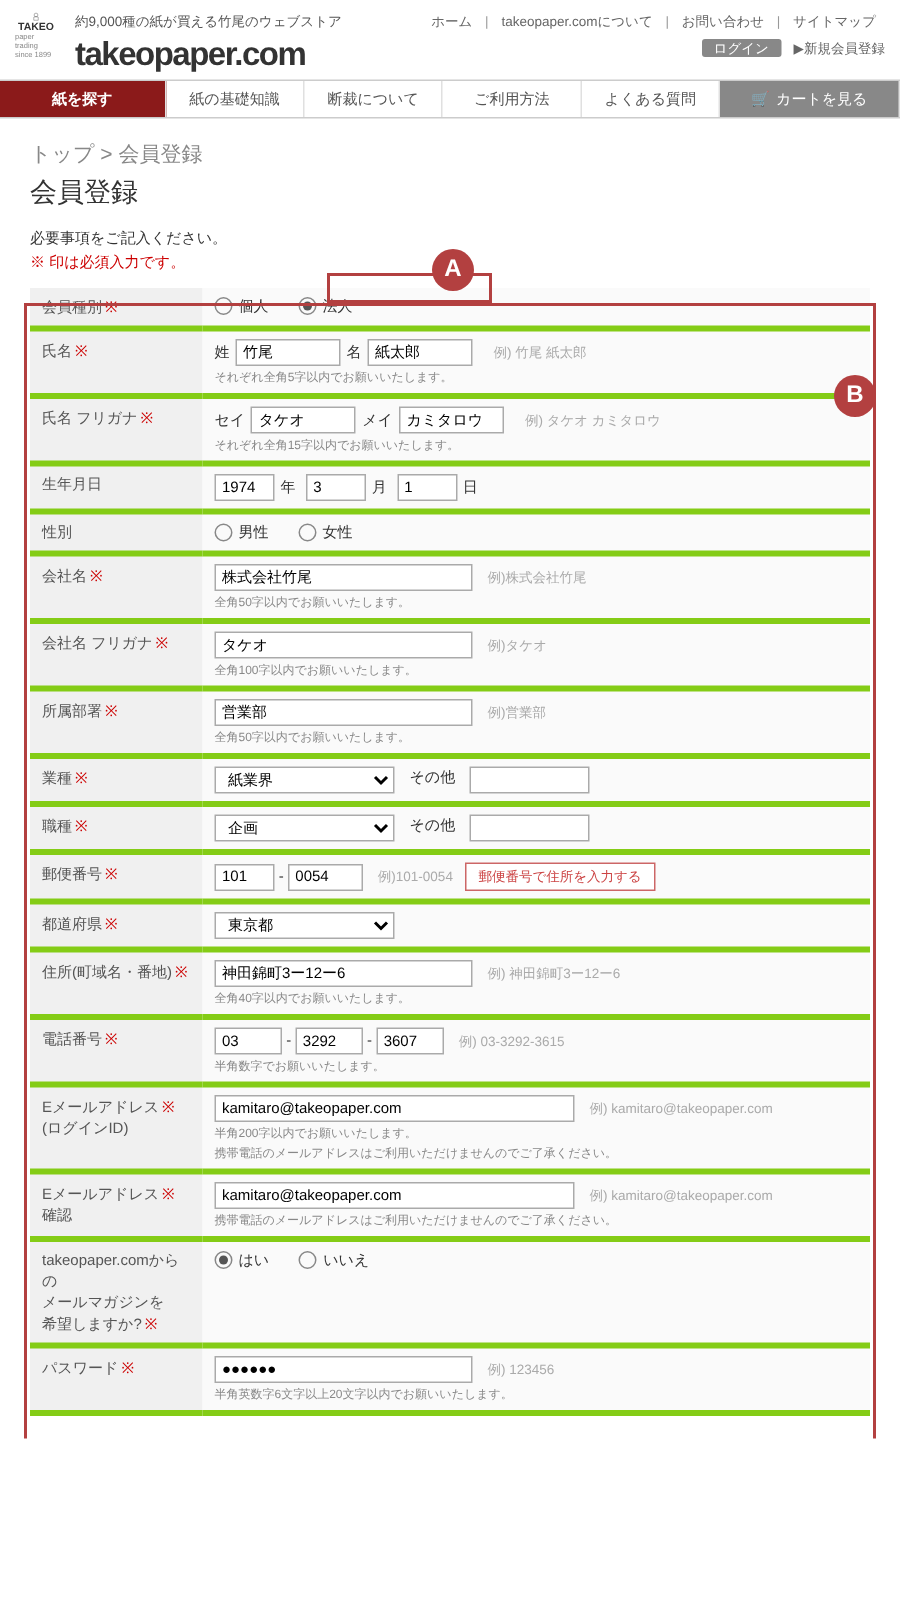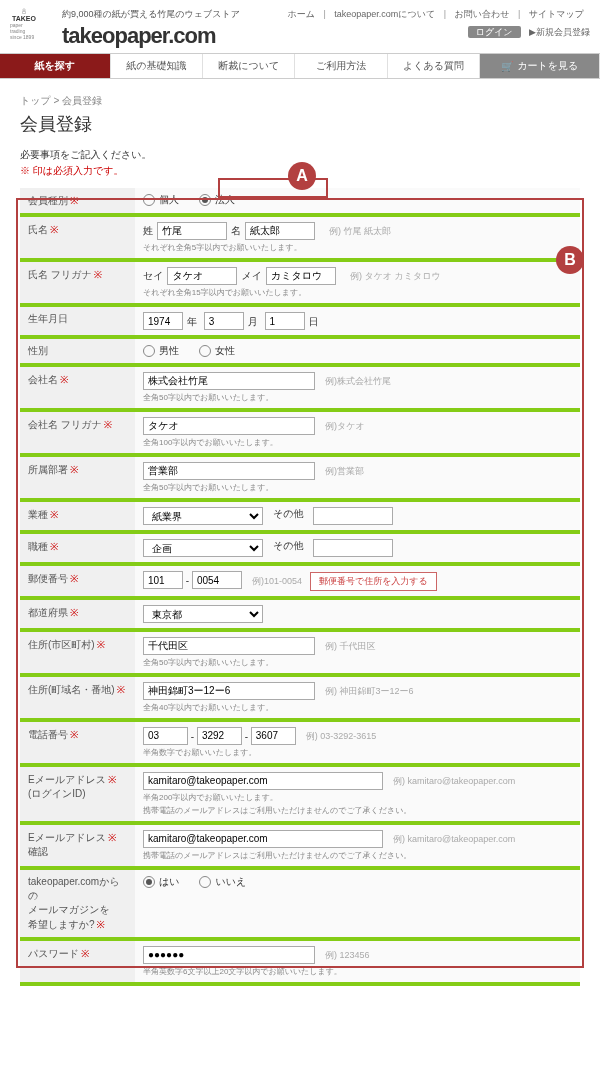--- a/index.html
+++ b/index.html
@@ -1,39 +1,39 @@
 <!DOCTYPE html>
 <html><head>
 <meta charset="utf-8">
 <style>
 *{box-sizing:border-box;margin:0;padding:0}
 body{font-family:"Hiragino Kaku Gothic Pro","Meiryo",sans-serif;background:#fff;font-size:11px;color:#333}
 .page{width:600px;margin:0 auto}
 .header{padding:8px 10px 4px;position:relative}
-.logo-area{display:flex;align-items:flex-start;gap:24px}
+.logo-area{display:flex;align-items:flex-start;gap:12px}
 .logo-img{width:28px;height:32px;display:flex;flex-direction:column;align-items:center}
 .logo-svg{width:24px;height:24px}
 .logo-text{font-size:7px;color:#333;margin-top:1px;font-weight:bold}
 .logo-sub{font-size:5px;color:#888}
 .brand{flex:1}
 .tagline{font-size:9px;color:#555;margin-bottom:2px}
 .site-name{font-size:22px;font-weight:bold;color:#333;letter-spacing:-1px}
 .top-nav{position:absolute;top:8px;right:10px;font-size:9px;color:#999}
 .top-nav span{color:#999}
 .top-nav a{color:#666;text-decoration:none;margin:0 6px}
 .top-sub{position:absolute;top:26px;right:10px;font-size:9px}
 .login-btn{background:#888;color:#fff;padding:1px 8px;border-radius:2px;font-size:9px;margin-right:6px}
 .reg-link{color:#666;text-decoration:none}
 .main-nav{display:flex;border-top:1px solid #ccc;border-bottom:1px solid #ccc;height:26px}
 .nav-item{flex:1;display:flex;align-items:center;justify-content:center;font-size:10px;color:#555;border-right:1px solid #e0e0e0}
 .nav-item.active{background:#8b1a1a;color:#fff;font-weight:bold;flex:1.2}
 .nav-item.cart{background:#888;color:#fff;flex:1.3}
 .cart-icon{margin-right:4px}
 .content{padding:15px 20px}
-.breadcrumb{font-size:10px;color:#888;margin-bottom:4px}
+.breadcrumb{font-size:14px;color:#888;margin-bottom:4px}
 .page-title{font-size:18px;font-weight:normal;margin-bottom:12px;font-family:serif}
 .instruction{font-size:10px;margin-bottom:2px}
 .required-note{font-size:10px;color:#c00;margin-bottom:10px}
 .form-container{position:relative}
 .form-table{width:100%;border-collapse:collapse}
 .form-table tr{border-bottom:4px solid #84cc16}
 .form-table td{padding:5px 8px;vertical-align:top;font-size:10px}
 .form-table td.label{width:115px;background:#f0f0f0;color:#555}
 .form-table td.field{background:#fafafa}
 .req{color:#c00;margin-left:2px}
@@ -229,24 +229,20 @@
       <tr>
               <td class="label"><span>郵便番号</span><span class="req">※</span></td>
       <td class="field"><input type="text" style="width: 40px;" value="101"> - <input type="text" style="width: 50px;" value="0054"><span class="example">例)101-0054</span><button class="zip-btn">郵便番号で住所を入力する</button></td>
             </tr>
 
       <tr>
               <td class="label"><span>都道府県</span><span class="req">※</span></td>
       <td class="field"><select><option>東京都</option></select></td>
             </tr>
 
-      <tr>
-              <td class="label"><span>住所(市区町村)</span><span class="req">※</span></td>
-      <td class="field"><input type="text" class="full-input" value="千代田区" style=""><span class="example">例) 千代田区</span><div class="hint">全角50字以内でお願いいたします。</div></td>
-            </tr>
 
       <tr>
               <td class="label"><span>住所(町域名・番地)</span><span class="req">※</span></td>
       <td class="field"><input type="text" class="full-input" value="神田錦町3ー12ー6" style=""><span class="example">例) 神田錦町3ー12ー6</span><div class="hint">全角40字以内でお願いいたします。</div></td>
             </tr>
 
 
       <tr>
               <td class="label"><span>電話番号</span><span class="req">※</span></td>
       <td class="field">

